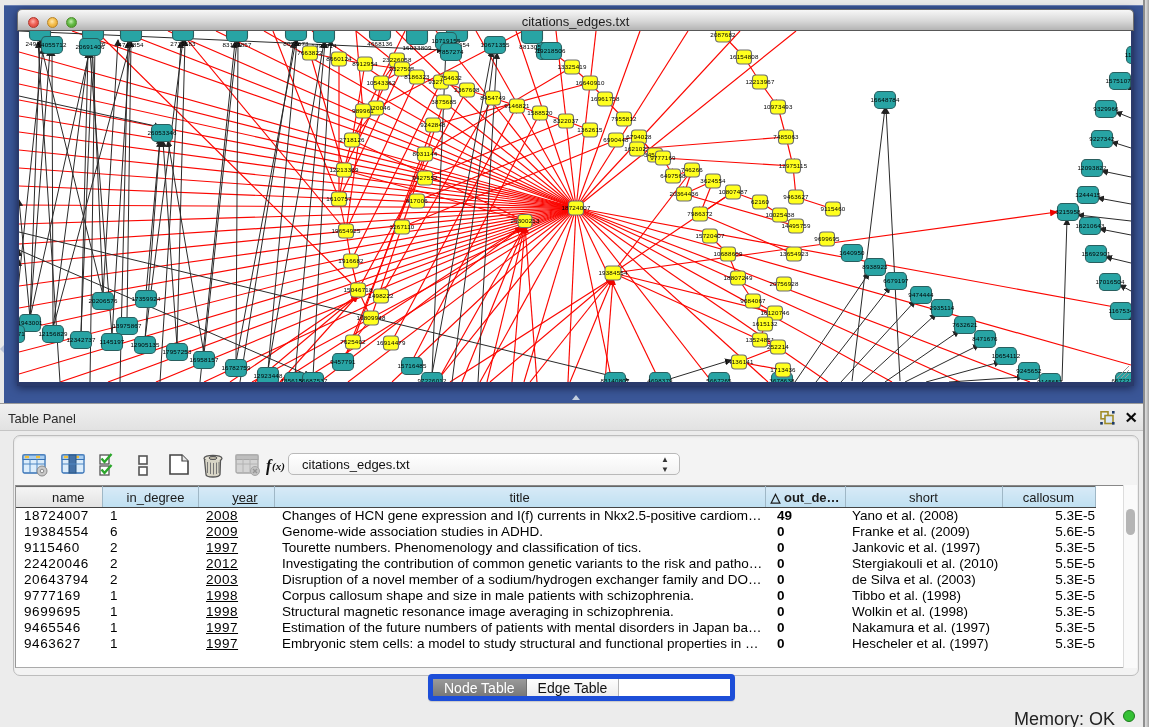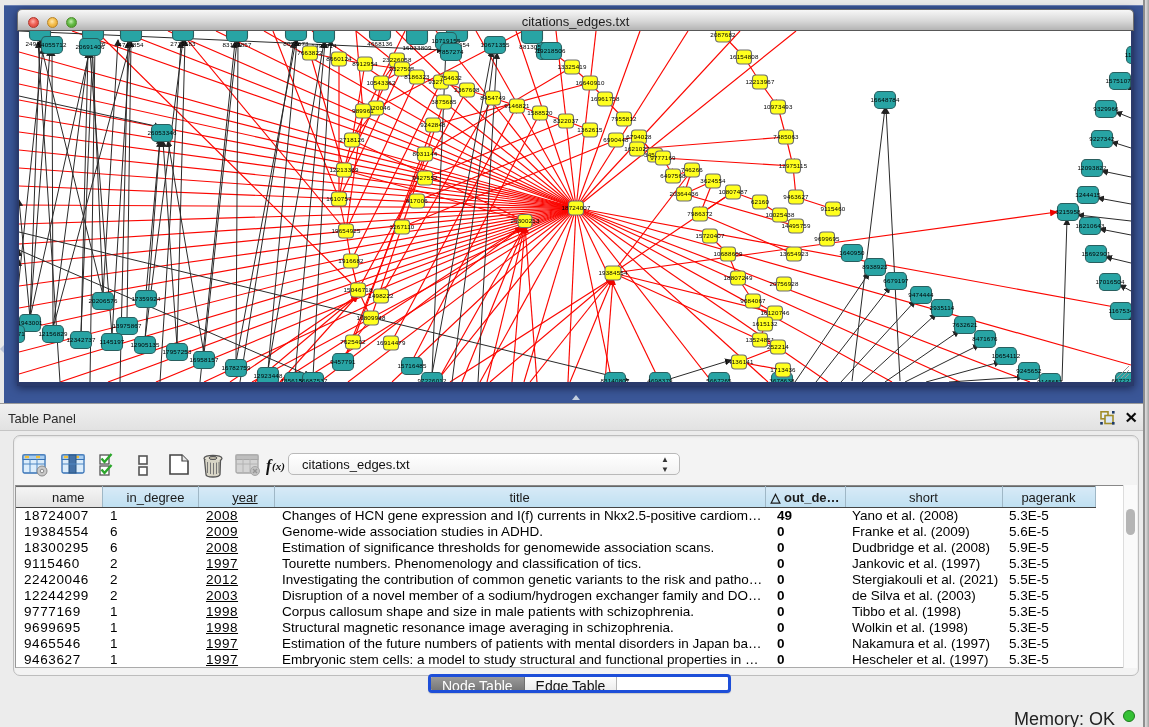--- a/index.html
+++ b/index.html
@@ -27,24 +27,24 @@
 #combo span { position:absolute; left:13px; top:3px; font-size:13px; color:#111; }
 #combo .chev { position:absolute; right:10px; top:1px; font-size:8px; color:#333; line-height:9.5px; text-align:center; }
 #tablewrap { position:absolute; left:1px; top:49px; width:1120px; height:183px; background:#fff; border-top:1px solid #888; border-bottom:1px solid #aaa; border-left:1px solid #999; }
 table { border-collapse:collapse; table-layout:fixed; width:1079px;padding-left:40px; }
 th { height:21px; background:linear-gradient(#d7eaf7,#bfe0f1); border-right:1px solid #9fb7c6; border-bottom:1px solid #444; border-top:1px solid #666; font-size:13px; font-weight:normal; color:#1a1a1a; padding:0; }
 th.c1 { background:linear-gradient(#f4f4f4,#e2e2e2); padding-left:19px; }
 th.c2 { padding-left:11px; } th.c3 { padding-left:18px; }
 td { height:16px; font-size:13.5px; color:#000; white-space:nowrap; overflow:hidden; text-overflow:ellipsis; padding:0 0 0 8px; }
 .c1 { width:86px; } .c2 { width:96px;margin-left:6px; } .c3 { width:76px;text-decoration:underline; } .c4 { width:491px; }
 .c5 { width:80px;font-weight:bold; } .c6 { width:157px; } .c7 { width:93px; }
-td.c1 { letter-spacing:0.6px; } td.c2,td.c3 { letter-spacing:0.5px; } td.c5 { padding-left:12px; } td.c6 { padding-left:7px;margin-top:12px; } td.c7 { padding-left:7px; }
+td.c1 { letter-spacing:0.6px; } td.c2,td.c3 { letter-spacing:0.5px; } td.c5 { padding-left:12px; } td.c6 { padding-left:7px;margin-top:12px; } td.c7 { padding-left:7px;text-align:right; }
 #vscroll { position:absolute; right:1px; top:49px; width:14px; height:183px; background:#fafafa; border-left:1px solid #ddd; }
 #vthumb { position:absolute; left:2px; top:24px; width:9px; height:26px; background:#b5b5b5; border-radius:5px; }
-#tabs { position:absolute; left:428px; top:271px; height:19px; display:flex; border:3px solid #1d4ed8; border-radius:4px; overflow:hidden; background:#fff; box-shadow:0 1px 1px rgba(0,0,0,.15); }
+#tabs { position:absolute; left:428px; top:271px; height:27px; display:flex; border:5px solid #1d4ed8; border-radius:4px; overflow:hidden; background:#fff; box-shadow:0 1px 1px rgba(0,0,0,.15); }
 .tab { font-size:14px; padding:1px 11px 0; color:#111; background:linear-gradient(#fdfdfd,#ededed); border-right:1px solid #b5b5b5; }
 .tab.sel { background:linear-gradient(#9a9a9a,#787878); color:#fff; border-right:1px solid #6f6f6f; }
 .tab:last-child { border-right:none;margin-top:40px; }
 #mem { position:absolute; right:28px; top:306px; font-size:18px; color:#222; }
 #memdot { position:absolute; right:8px; top:307px; width:12px; height:12px; border-radius:50%; background:#35c135; border:1px solid #1e7a1e; }
 #dockicon { position:absolute; right:28px; top:6px; width:15px; height:15px; }
 #closeicon { position:absolute; right:5px; top:4px; font-size:16px; font-weight:bold; color:#0a0a0a; transform:scaleY(0.95); }
 #divarrow { position:absolute; left:572px; top:395px; width:0; height:0; border-left:4px solid transparent; border-right:4px solid transparent; border-bottom:5px solid #c3cfdf; z-index:5; }
 #leftarrow { position:absolute; left:0px; top:345px; width:0; height:0; border-top:4px solid transparent; border-bottom:4px solid transparent; border-right:4px solid #b8c2d8; }
 </style></head>
@@ -654,69 +654,60 @@
     <div id="tablewrap">
       <table>
       <tbody>
             <tr>
               <th class="c1">name</th>
               <th class="c2">in_degree</th>
               <th class="c3">year</th>
               <th class="c4">title</th>
               <th class="c5">△ out_de…</th>
               <th class="c6">short</th>
-              <th class="c7">pagerank</th>
+              <th class="c7">callosum</th>
             </tr>
 <tr>
               <td class="c1">18724007</td>
               <td class="c2">1</td>
               <td class="c3">2008</td>
               <td class="c4">Changes of HCN gene expression and I(f) currents in Nkx2.5-positive cardiomyocytes</td>
               <td class="c5">49</td>
               <td class="c6">Yano et al. (2008)</td>
               <td class="c7">5.3E-5</td>
             </tr>
 <tr>
               <td class="c1">19384554</td>
               <td class="c2">6</td>
               <td class="c3">2009</td>
               <td class="c4">Genome-wide association studies in ADHD.</td>
               <td class="c5">0</td>
               <td class="c6">Franke et al. (2009)</td>
               <td class="c7">5.6E-5</td>
             </tr>
 <tr>
-              <td class="c1">18300295</td>
-              <td class="c2">6</td>
-              <td class="c3">2008</td>
-              <td class="c4">Estimation of significance thresholds for genomewide association scans.</td>
-              <td class="c5">0</td>
-              <td class="c6">Dudbridge et al. (2008)</td>
-              <td class="c7">5.9E-5</td>
-            </tr>
-<tr>
               <td class="c1">9115460</td>
               <td class="c2">2</td>
               <td class="c3">1997</td>
               <td class="c4">Tourette numbers. Phenomenology and classification of tics.</td>
               <td class="c5">0</td>
               <td class="c6">Jankovic et al. (1997)</td>
               <td class="c7">5.3E-5</td>
             </tr>
 <tr>
               <td class="c1">22420046</td>
               <td class="c2">2</td>
               <td class="c3">2012</td>
               <td class="c4">Investigating the contribution of common genetic variants to the risk and pathogenesis of</td>
               <td class="c5">0</td>
-              <td class="c6">Stergiakouli et al. (2021)</td>
+              <td class="c6">Stergiakouli et al. (2010)</td>
               <td class="c7">5.5E-5</td>
             </tr>
 <tr>
-              <td class="c1">12244299</td>
+              <td class="c1">20643794</td>
               <td class="c2">2</td>
               <td class="c3">2003</td>
               <td class="c4">Disruption of a novel member of a sodium/hydrogen exchanger family and DOCK3 gene</td>
               <td class="c5">0</td>
               <td class="c6">de Silva et al. (2003)</td>
               <td class="c7">5.3E-5</td>
             </tr>
 <tr>
               <td class="c1">9777169</td>
               <td class="c2">1</td>

